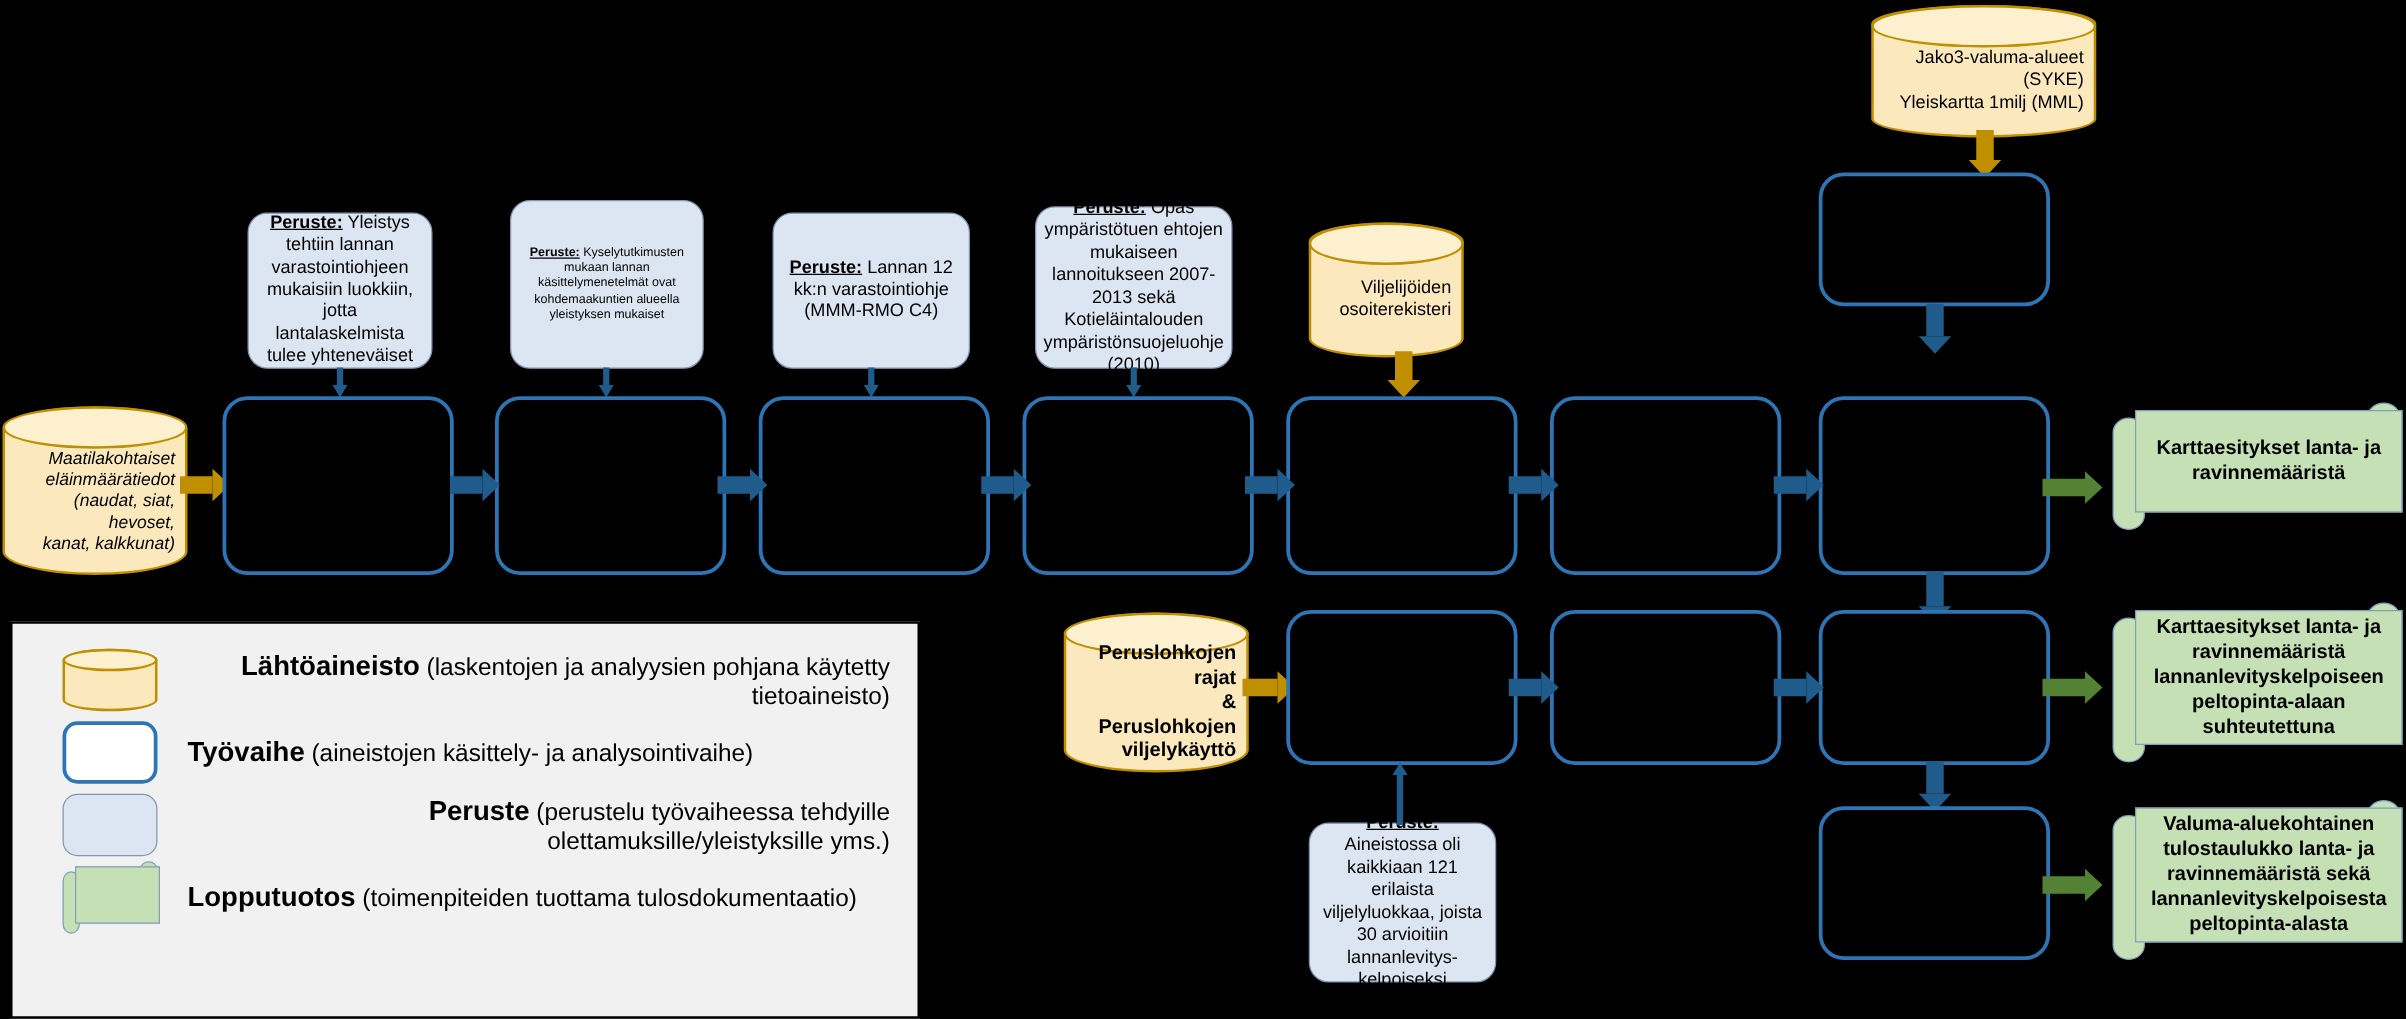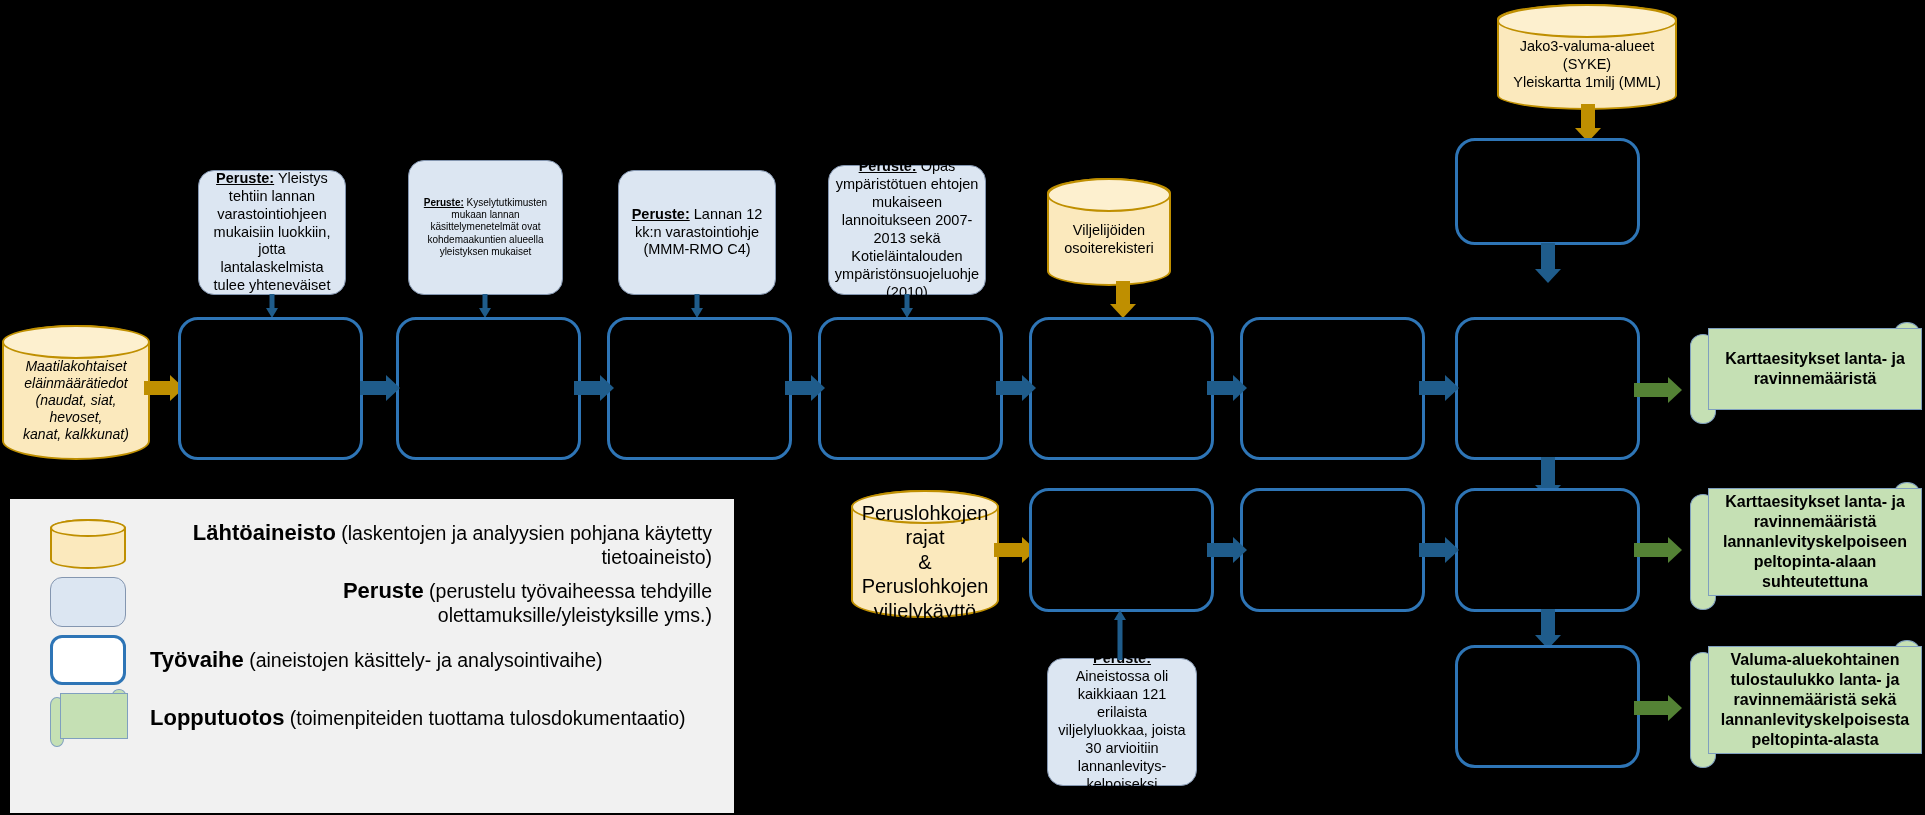--- a/index.html
+++ b/index.html
@@ -23,21 +23,21 @@
     position:absolute;box-sizing:border-box;
   }
   .cyl .cyl-top{
     position:absolute;left:-2px;right:-2px;top:-2px;height:34px;
     border:2px solid #bf8f00;
     border-radius:50%;
     background:#fdf0cf;
     box-sizing:border-box;
     pointer-events:none;
   }
-  .cyl .cyl-txt{position:relative;z-index:2;padding:22px 8px 6px 8px;width:100%;}
+  .cyl .cyl-txt{position:relative;z-index:2;padding:22px 8px 6px 8px;width:100%;text-align:right;}
 
   
   .peruste{
     background:#dce6f2;
     border:1px solid #8496b0;
     border-radius:16px;
     display:flex;align-items:center;justify-content:center;
     text-align:center;color:#000;line-height:1.24;
     position:absolute;box-sizing:border-box;
     padding:7px 8px;
@@ -258,21 +258,21 @@
   <div class="arrow arr-d c-blue" style="left:1532px;top:243px;width:32px;height:40px;">
     <div class="shaft"></div>
       <div class="head"></div>
     </div>
 
   <div class="arrow arr-d c-blue" style="left:1532px;top:457px;width:32px;height:42px;">
     <div class="shaft"></div>
       <div class="head"></div>
     </div>
 
-  <div class="cyl node" style="left:851px;top:490px;width:148px;height:128px;font-size:20px;">
+  <div class="cyl node" style="left:851px;top:490px;width:148px;height:128px;font-size:16px;font-weight:bold;">
     <div class="cyl-top"></div>
     <div class="cyl-txt">
       <div>Peruslohkojen  rajat</div>
       <div>&amp;</div>
       <div>Peruslohkojen</div>
       <div>viljelykäyttö</div>
     </div>
   </div>
   <div class="arrow arr-r c-gold" style="left:994px;top:532px;width:42px;height:36px;">
     <div class="shaft"></div>
@@ -362,33 +362,33 @@
       <div class="lg-key">
           <div class="k-cyl"></div>
         </div>
       <div class="lg-text">
         <b>Lähtöaineisto</b><span> (laskentojen ja analyysien pohjana käytetty tietoaineisto)</span>
       </div>
     </div>
 
     <div class="lg-row">
       <div class="lg-key">
+          <div class="k-step"></div>
+        </div>
+      <div class="lg-text">
+        <b>Työvaihe</b><span> (aineistojen käsittely- ja analysointivaihe)</span>
+      </div>
+    </div>
+
+    <div class="lg-row">
+      <div class="lg-key">
           <div class="k-peruste"></div>
         </div>
       <div class="lg-text">
         <b>Peruste</b><span> (perustelu työvaiheessa tehdyille olettamuksille/yleistyksille yms.)</span>
-      </div>
-    </div>
-
-    <div class="lg-row">
-      <div class="lg-key">
-          <div class="k-step"></div>
-        </div>
-      <div class="lg-text">
-        <b>Työvaihe</b><span> (aineistojen käsittely- ja analysointivaihe)</span>
       </div>
     </div>
 
     <div class="lg-row">
       <div class="lg-key">
         <div class="k-out">
             <div class="cl"></div>
             <div class="cr"></div>
             <div class="b"></div>
           </div>

